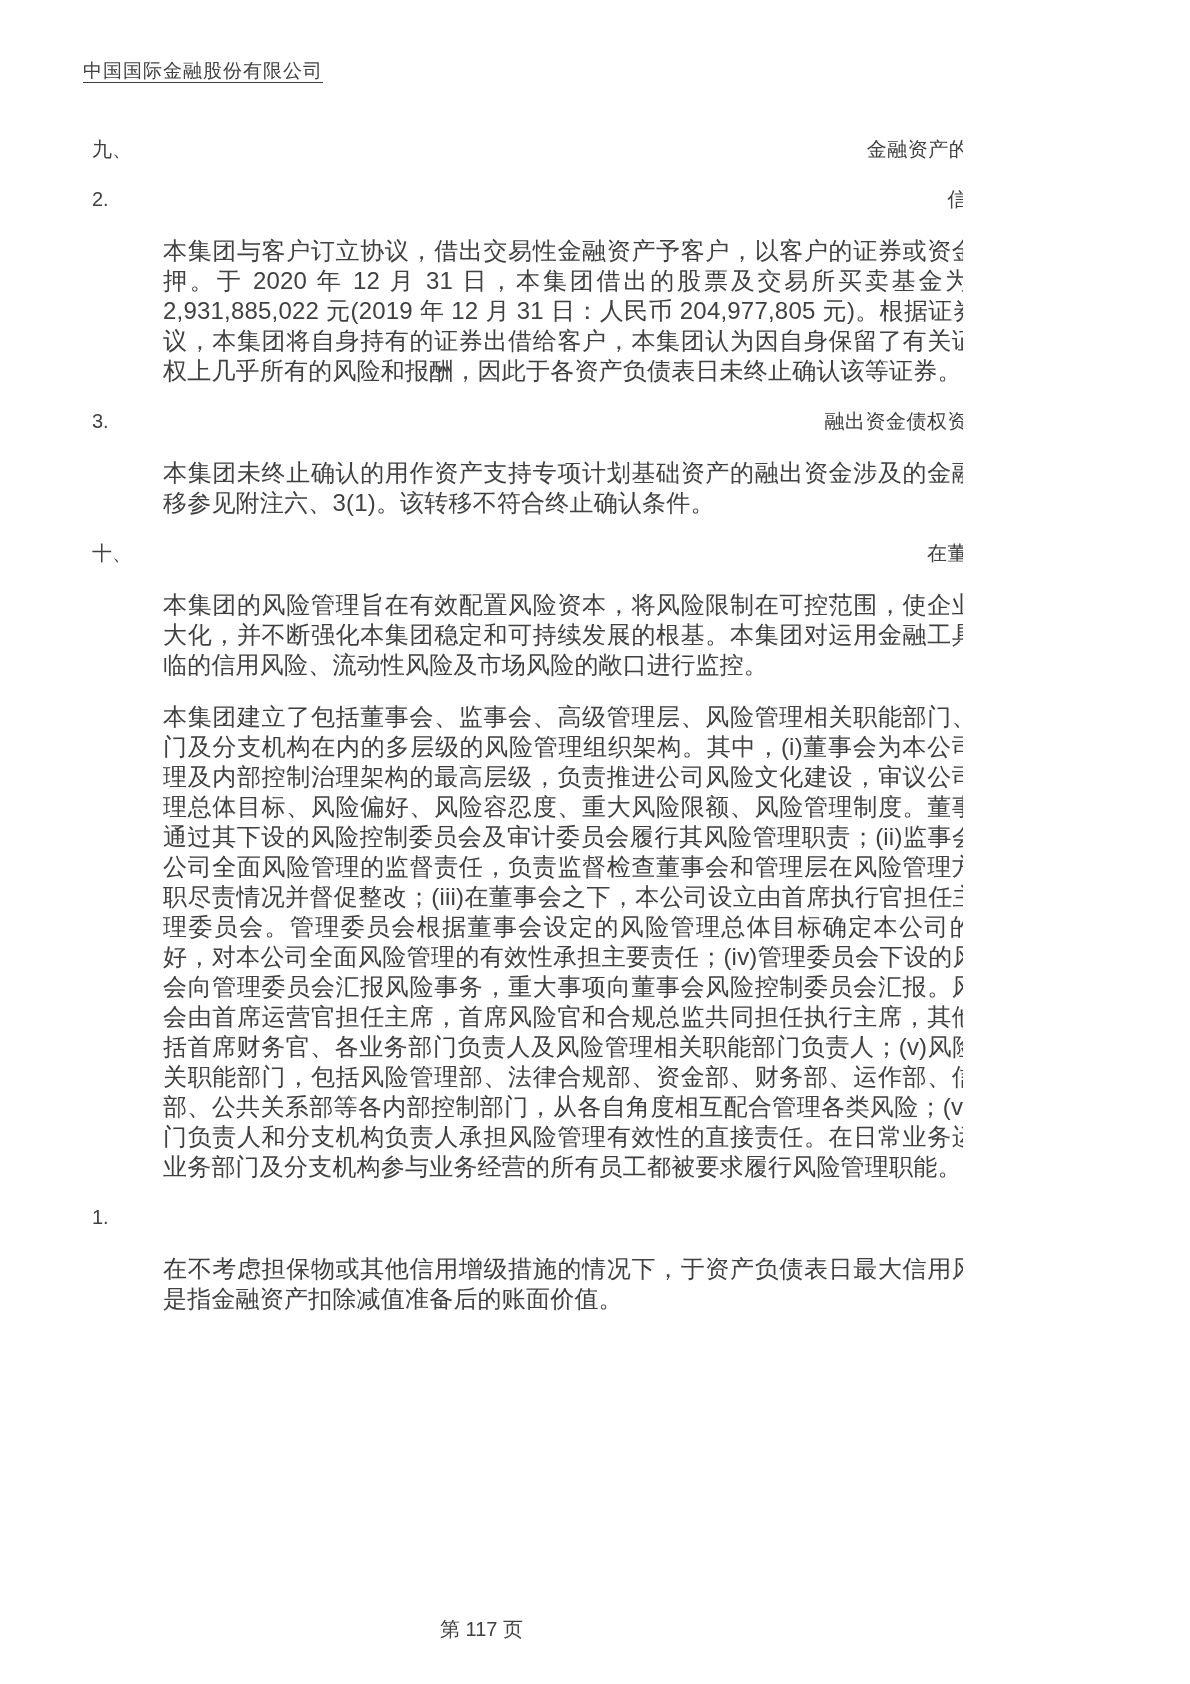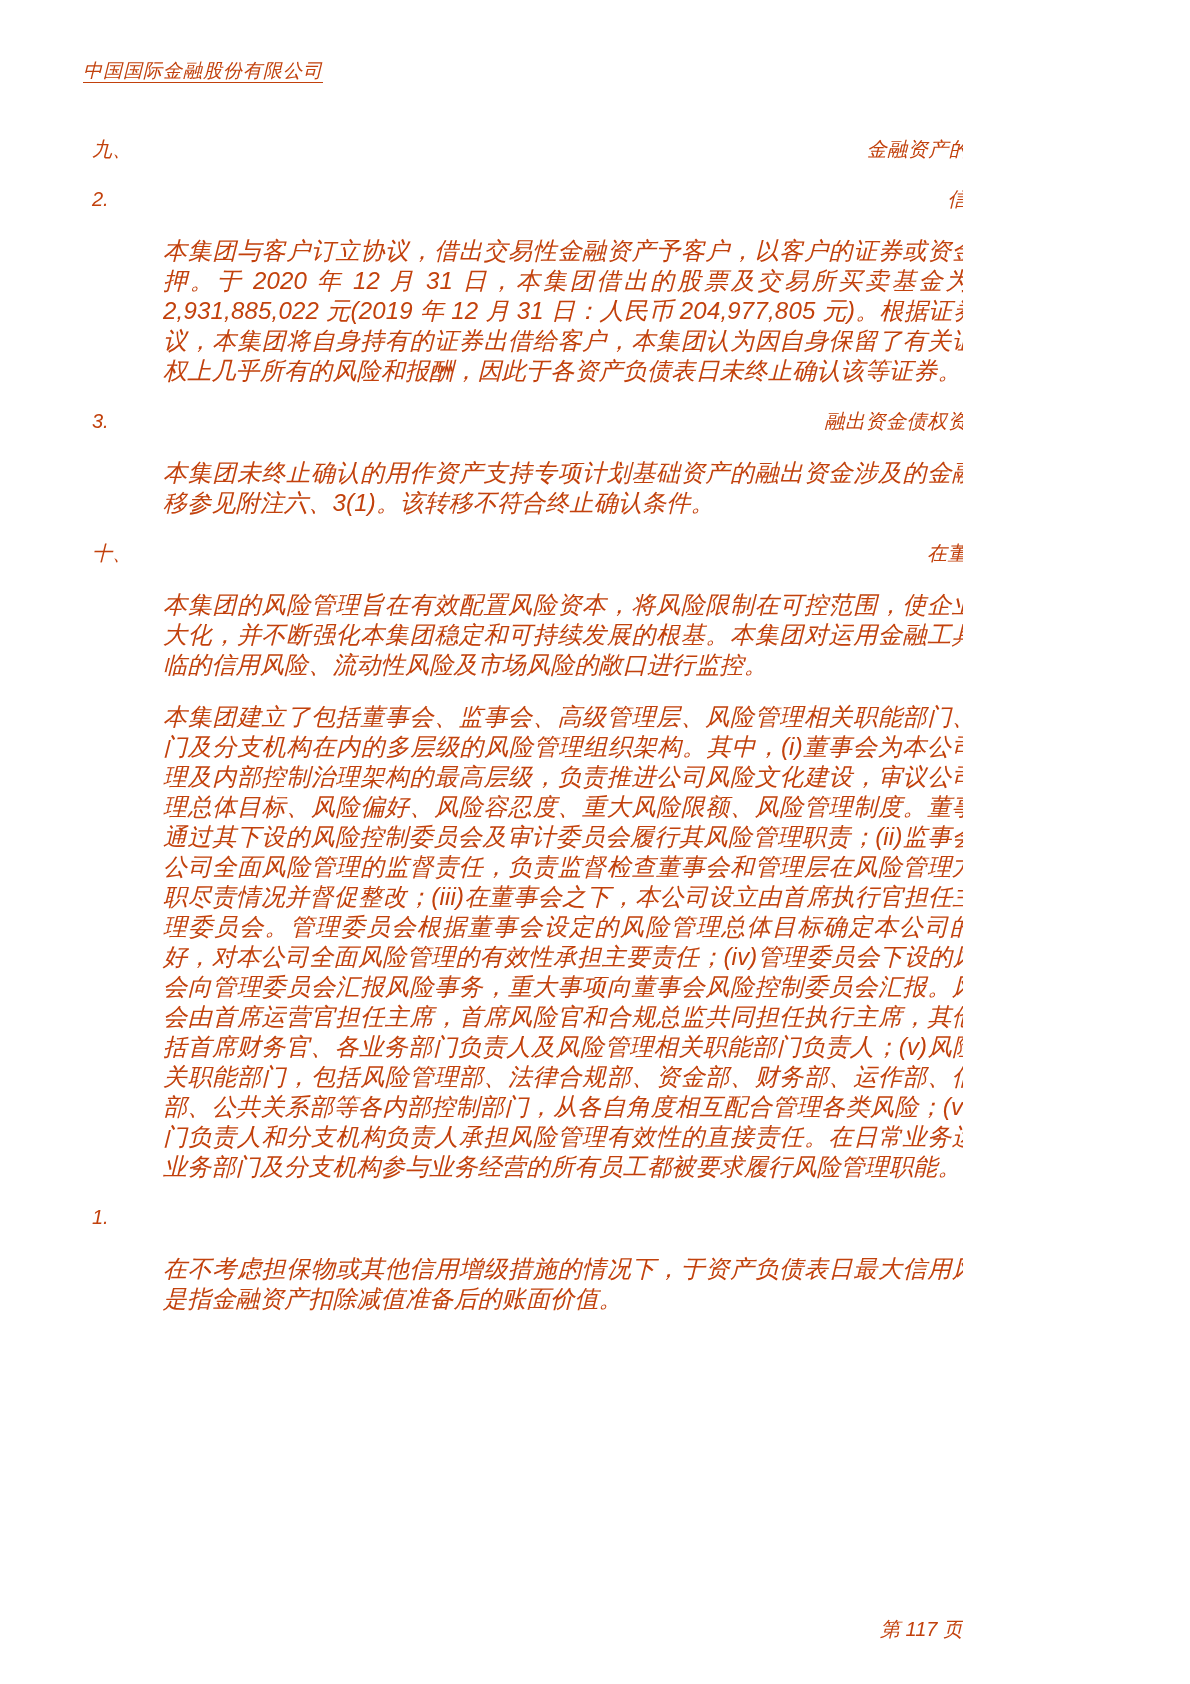--- a/index.html
+++ b/index.html
@@ -5,24 +5,23 @@
   html, body {
     margin: 0;
     padding: 0;
     background: #ffffff;
   }
   .page {
     position: relative;
     width: 963px;
     height: 1684px;
     background: #ffffff;
-    color: #c2410c;
+    color: #404040;
     font-family: "Liberation Sans", "DejaVu Sans", sans-serif;
     overflow: hidden;
-    font-style: italic;
   }
   .doc-header {
     position: absolute;
     left: 83px;
     top: 58px;
     font-size: 19px;
     line-height: 26px;
     text-decoration: underline;
     text-underline-offset: 5px;
     letter-spacing: 1px;
@@ -62,21 +61,21 @@
     line-height: 30px;
     text-align: justify;
     text-justify: inter-ideograph;
     letter-spacing: 0.2px;
   }
   .doc-footer {
     position: absolute;
     left: 0;
     right: 0;
     bottom: 42px;
-    text-align: right;
+    text-align: center;
     font-size: 20px;
     line-height: 26px;
   }
 </style>
 </head>
 <body>
 
 <div class="page">
 
   <div class="doc-header">中国国际金融股份有限公司</div>

